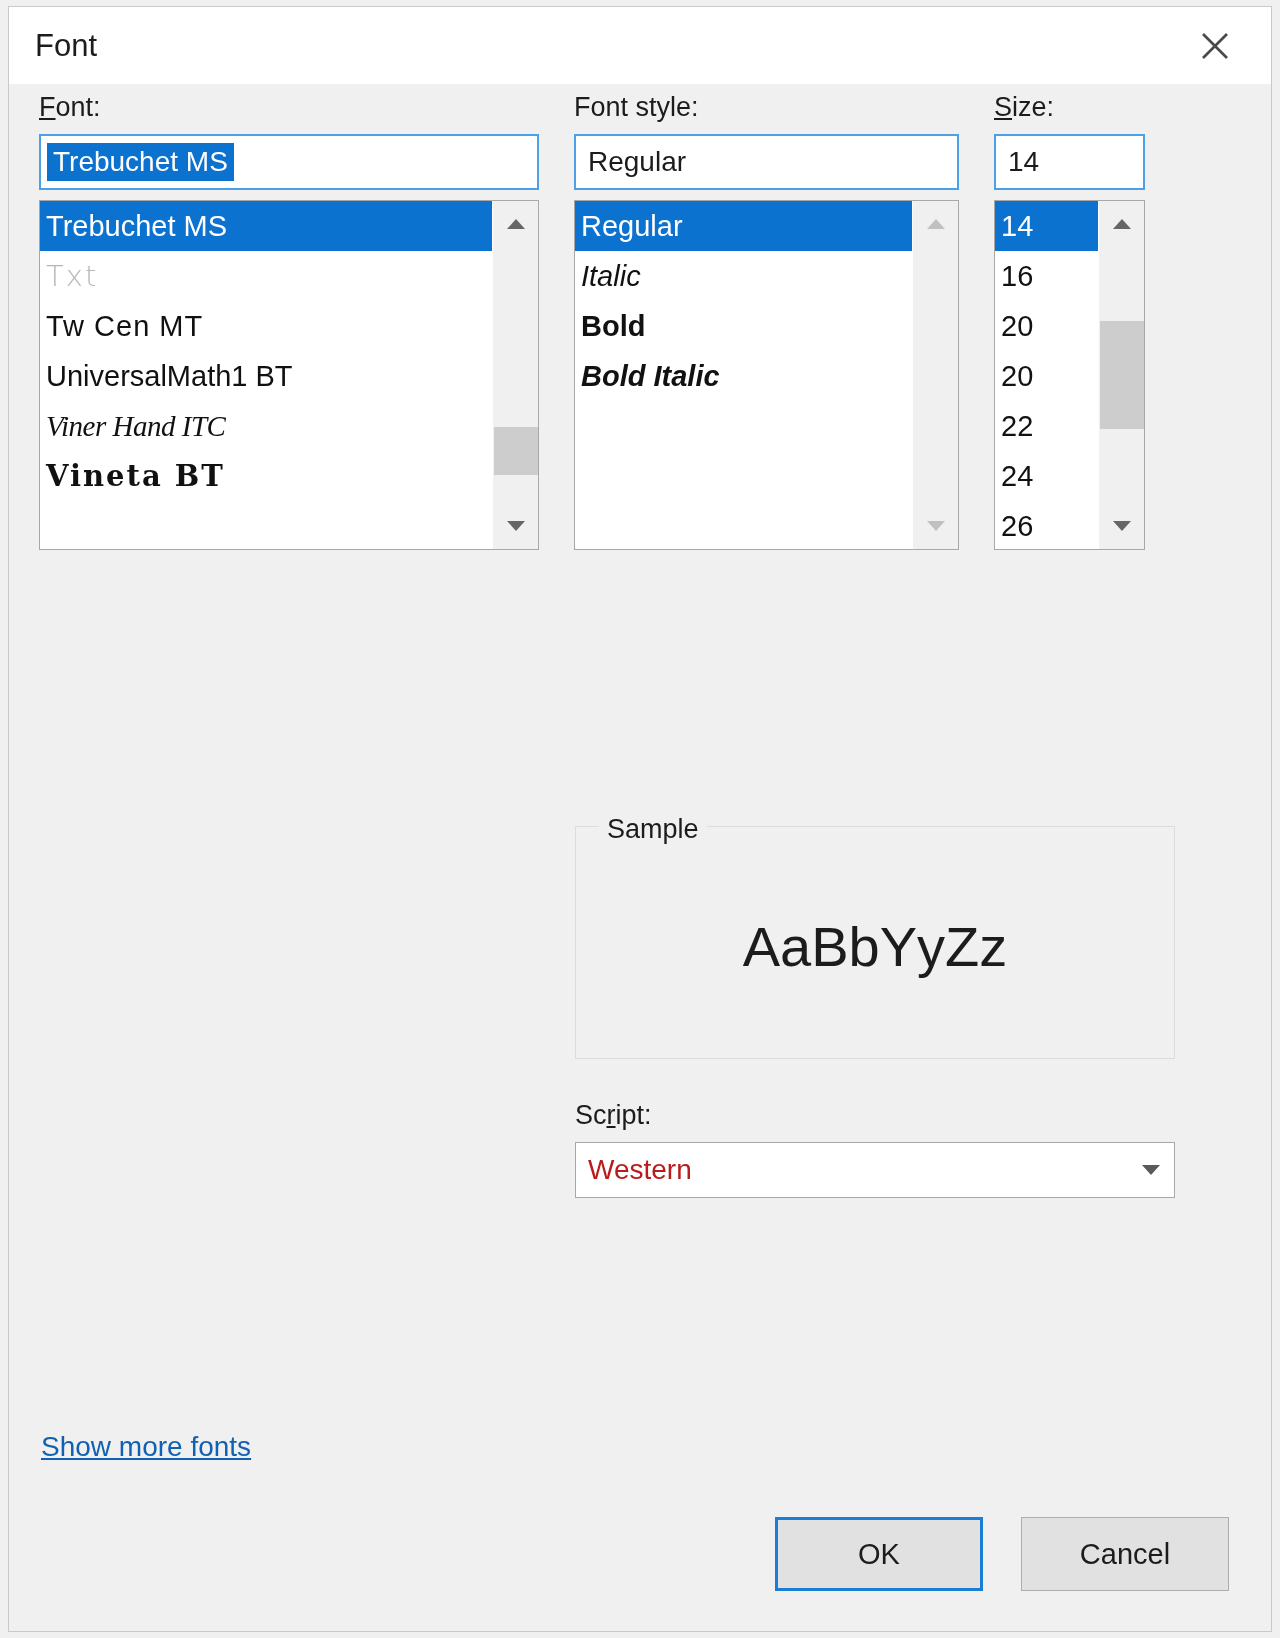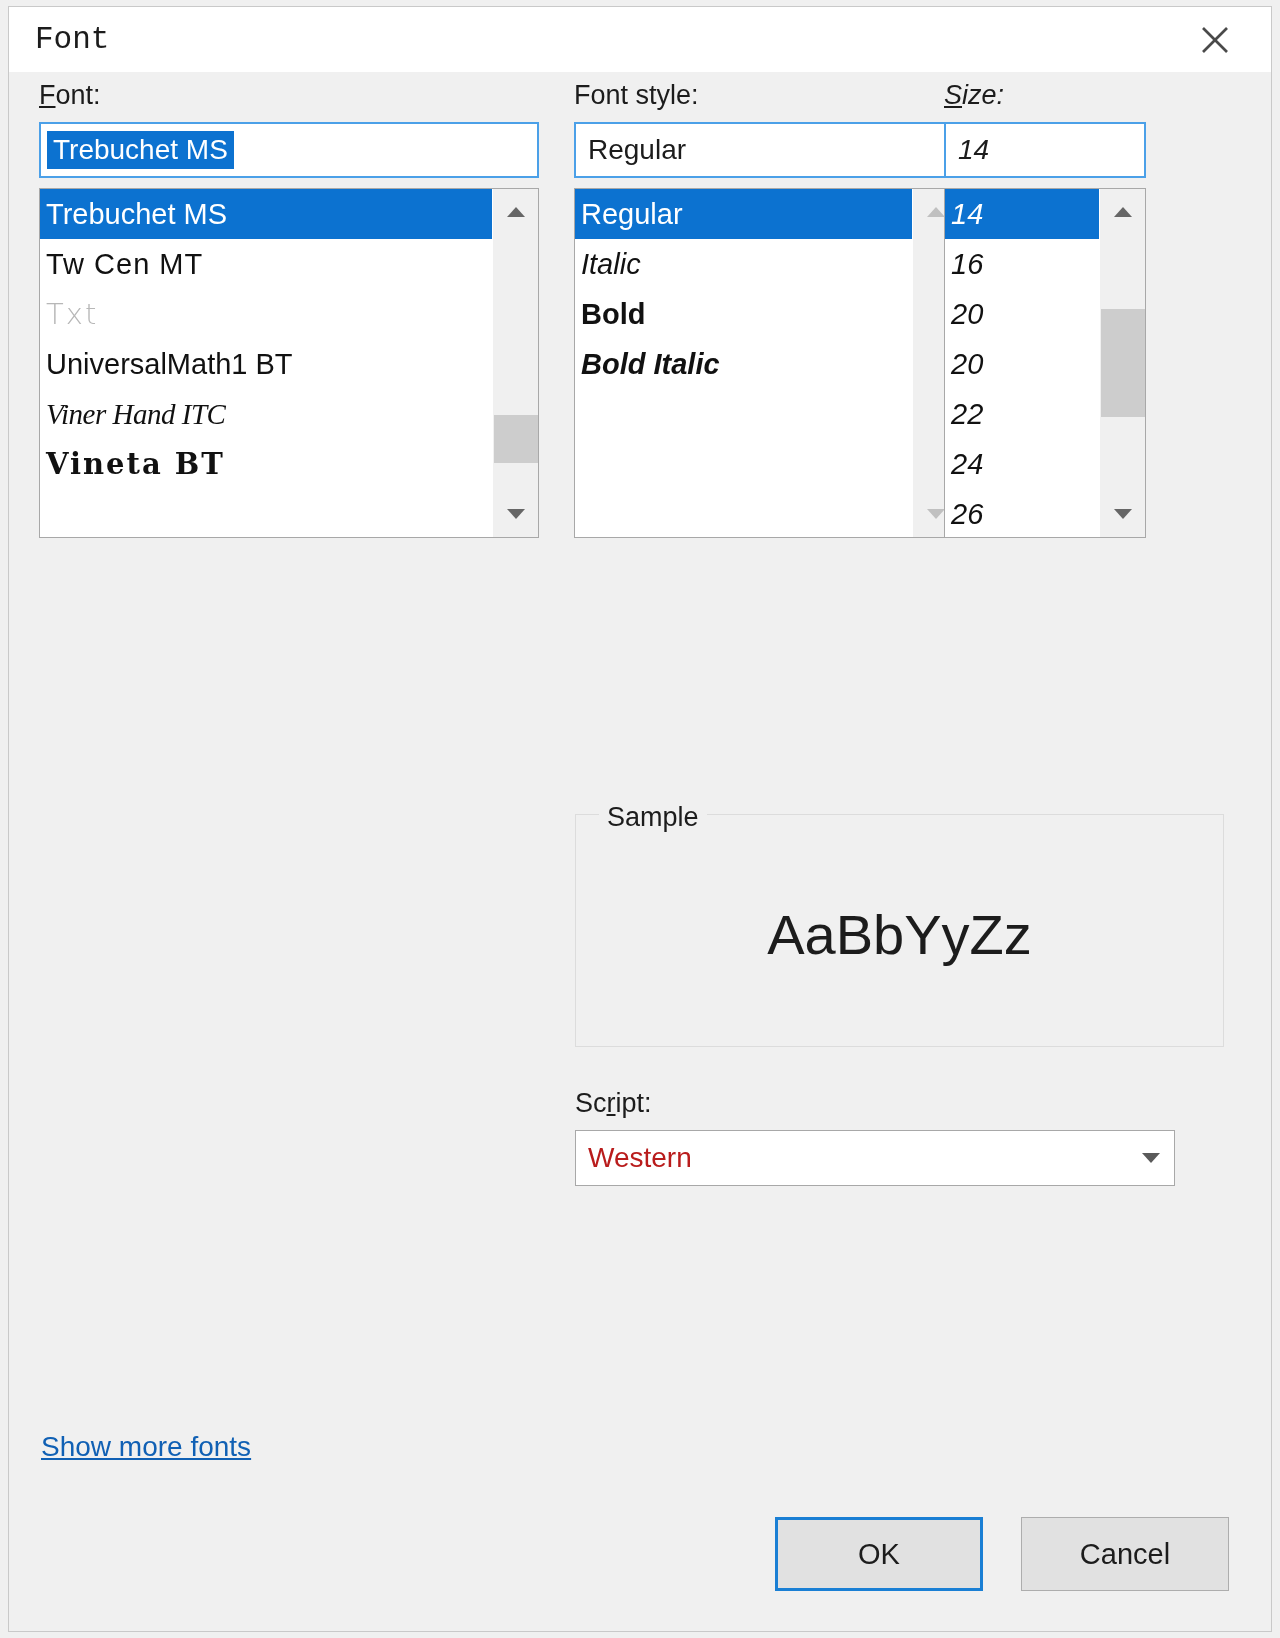--- a/index.html
+++ b/index.html
@@ -22,28 +22,27 @@
     width: 1264px;
     height: 1626px;
     background: #f0f0f0;
     border: 1px solid #c9c9c9;
     display: flex;
     flex-direction: column;
   }
 
   
   .titlebar {
-    height: 65px;
+    height: 77px;
     background: #ffffff;
     display: flex;
     align-items: center;
     justify-content: space-between;
     flex: 0 0 auto;
     padding-left: 26px;
-    font-family: Liberation Mono, monospace;
   }
   .title-text {
     font-size: 31px;
     color: #1c1c1c;
     letter-spacing: 0px;
   }
   .close-btn {
     width: 84px;
     height: 64px;
     display: flex;
@@ -165,32 +164,32 @@
     border-right: 9px solid transparent;
   }
   .chev.up   { border-bottom: 10px solid #666; }
   .chev.down { border-top: 10px solid #666; }
   .chev.up.dim   { border-bottom-color: #c0c0c0; }
   .chev.down.dim { border-top-color: #c0c0c0; }
 
   
   .col-font       { position: absolute; left: 30px;  top: 8px;  width: 500px; }
   .col-style      { position: absolute; left: 565px; top: 8px;  width: 385px; }
-  .col-size       { position: absolute; left: 935px; top: 8px;  width: 202px; font-style: italic; }
+  .col-size       { position: absolute; left: 985px; top: 8px;  width: 151px; }
 
   .font-list      { height: 350px; margin-top: 10px; }
   .style-list     { height: 350px; margin-top: 10px; }
   .size-list      { height: 350px; margin-top: 10px; }
 
   
   .sample-group {
     position: absolute;
     left: 566px;
     top: 730px;
-    width: 649px;
+    width: 600px;
     height: 245px;
   }
   .sample-border {
     position: absolute;
     inset: 0;
     border: 1px solid #dcdcdc;
     top: 12px;
   }
   .sample-legend {
     position: absolute;
@@ -297,22 +296,22 @@
     <div class="col-font">
       <div class="field-label"><span class="acc">F</span><span>ont:</span></div>
 
       <div class="combo-input">
         <span class="val sel">Trebuchet MS</span>
       </div>
 
       <div class="listbox font-list">
         <div class="list-items" id="font-items">
             <div class="list-item selected fp-sans">Trebuchet MS</div>
+            <div class="list-item greyed fp-thin">Txt</div>
             <div class="list-item fp-sansc">Tw Cen MT</div>
-            <div class="list-item greyed fp-thin">Txt</div>
             <div class="list-item fp-sans">UniversalMath1 BT</div>
             <div class="list-item fp-script">Viner Hand ITC</div>
             <div class="list-item fp-slab">Vineta BT</div>
           </div>
         <div class="vscroll">
           <div class="sb-arrow up">
               <div class="chev up"></div>
             </div>
           <div class="sb-thumb" style="top:226px;height:48px;"></div>
           <div class="sb-arrow down">

